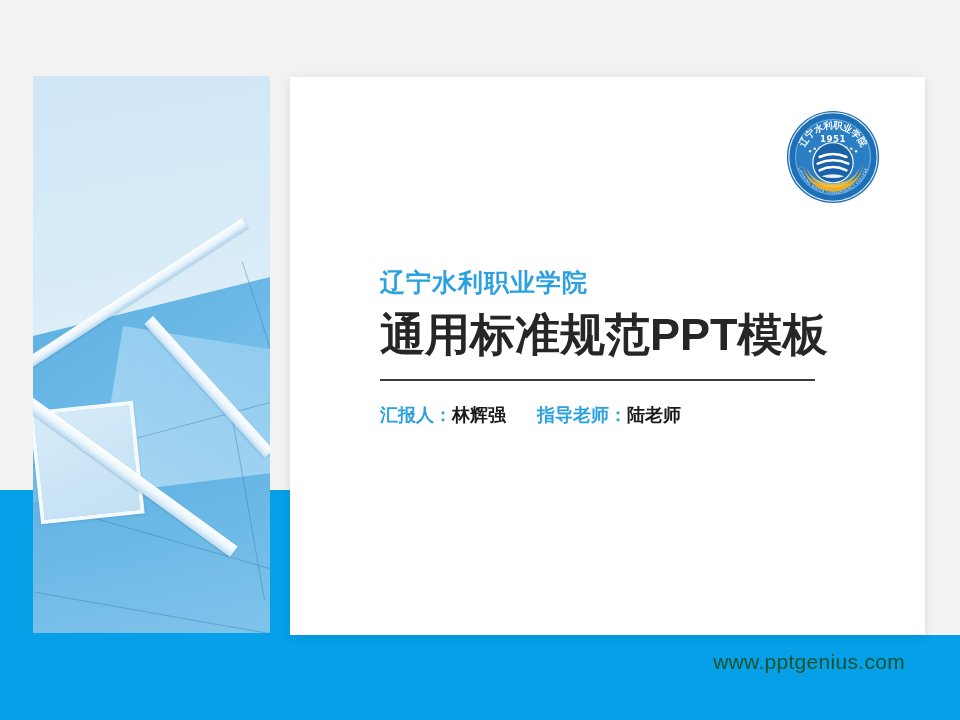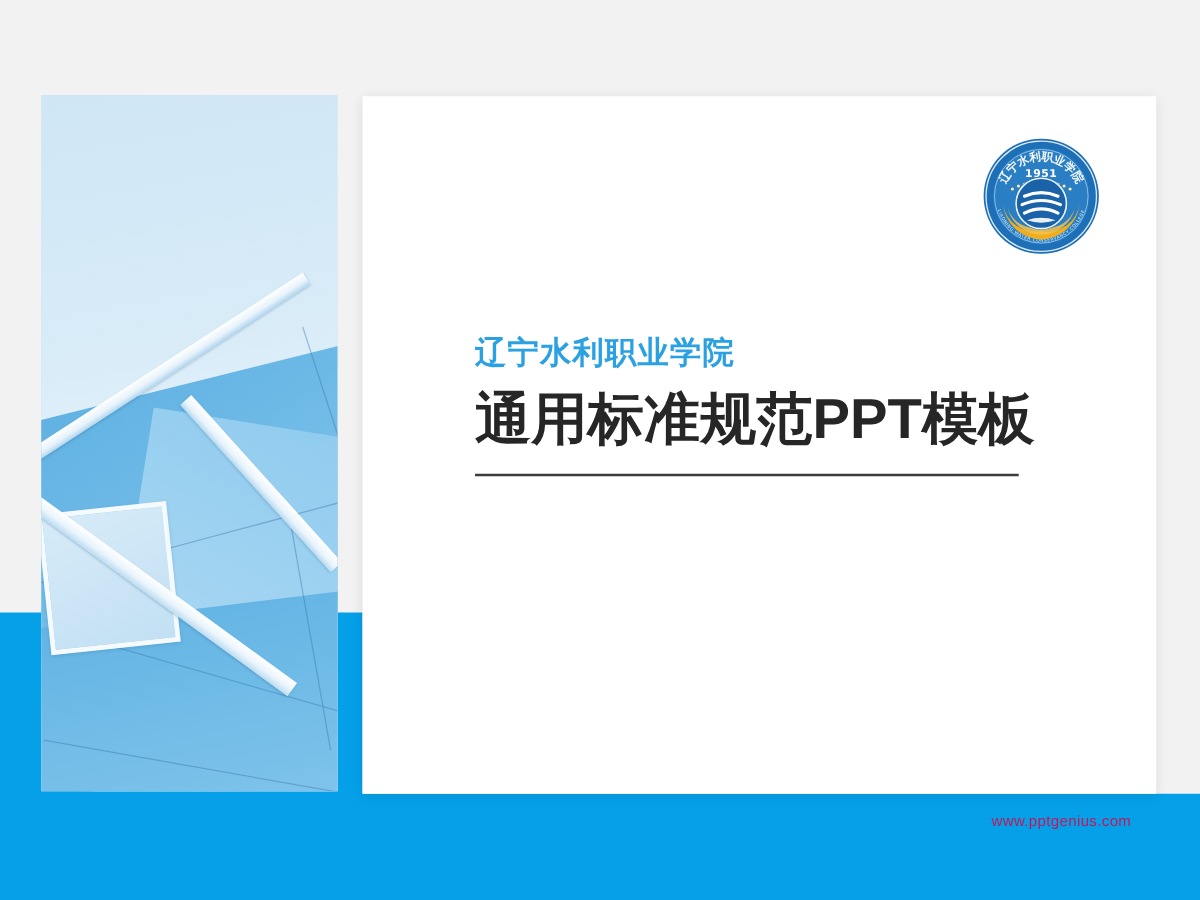--- a/index.html
+++ b/index.html
@@ -217,22 +217,22 @@
   .presenter-row .val { color: #1a1a1a; }
   .presenter-row .gap { display: inline-block; width: 26px; }
 
   
   .footer-url {
     position: absolute;
     left: 0;
     top: 650px;
     width: 905px;
     text-align: right;
-    font-size: 12px;
-    color: #be185d;
+    font-size: 21px;
+    color: #14532d;
     letter-spacing: .3px;
   }
 </style>
 </head>
 <body>
 
 <div id="slide">
 
   <div class="blue-strip"></div>
   <div class="blue-band"></div>
@@ -298,19 +298,23 @@
           <path d="M 36,64 Q 50,57 64,64"></path>
         </g>
         <path d="M 38,70 Q 50,66 62,70 Q 50,74 38,70 Z" fill="#ffffff" opacity=".9"></path>
       </svg>
     </div>
 
     <div class="title-block">
       <div class="school-name">辽宁水利职业学院</div>
       <div class="main-title">通用标准规范PPT模板</div>
       <div class="divider"></div>
+      <div class="presenter-row">
+        <span class="lbl">汇报人：</span><span class="val">林辉强</span>
+        <span class="gap"></span><span class="lbl">指导老师：</span><span class="val">陆老师</span>
+      </div>
     </div>
 
   </div>
 
   <div class="footer-url">www.pptgenius.com</div>
 
 </div>
 
 </body></html>

